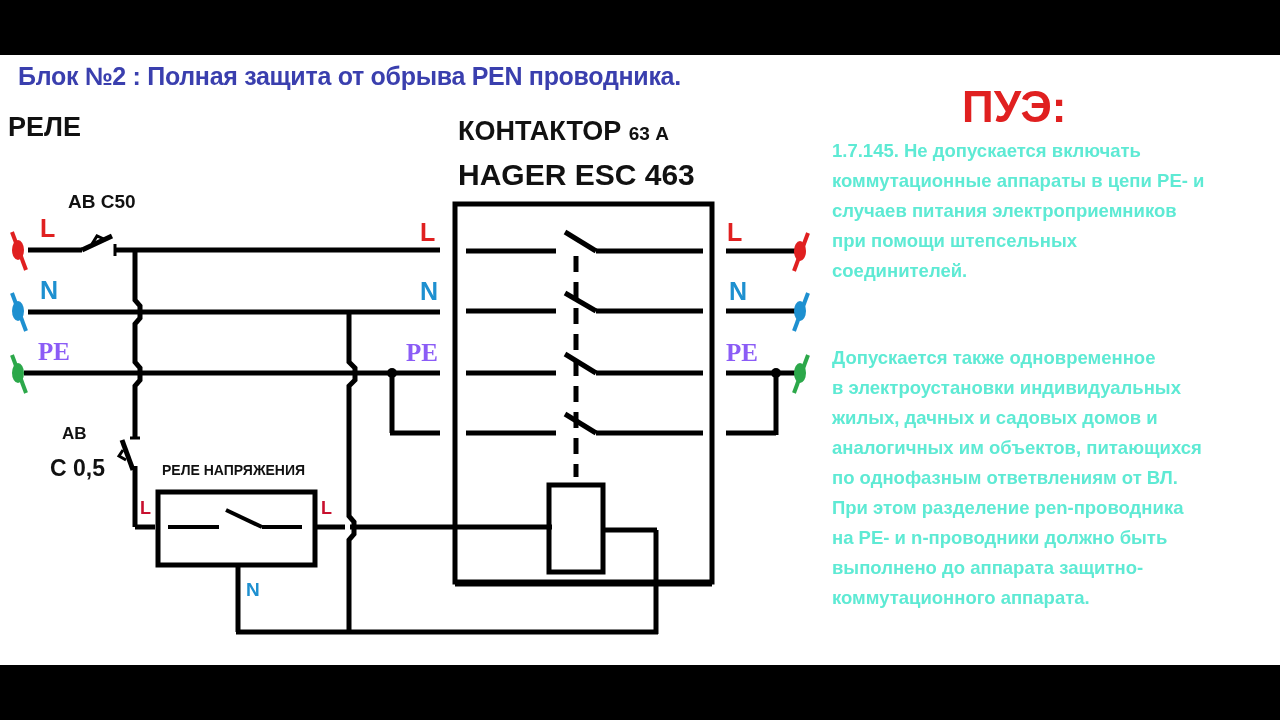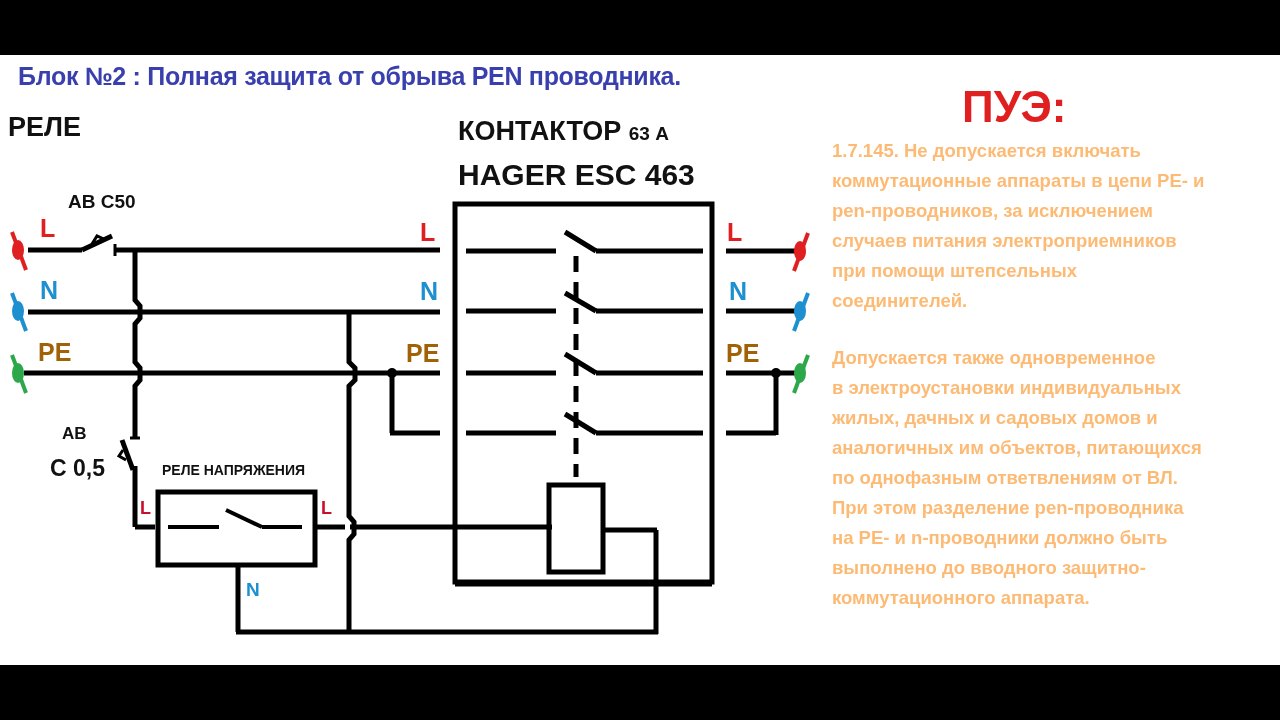--- a/index.html
+++ b/index.html
@@ -3,24 +3,24 @@
 <meta charset="utf-8">
 <style>
   html, body { margin: 0; padding: 0; background: #000; }
   body { width: 1280px; height: 720px; position: relative; overflow: hidden; font-family: "Liberation Sans", "DejaVu Sans", sans-serif; }
   .canvas { position: absolute; left: 0; top: 55px; width: 1280px; height: 610px; background: #fff; }
   .title { position: absolute; left: 18px; top: 62px; font-size: 25px; font-weight: bold; color: #3a3fae; letter-spacing: -0.3px; }
   .lbl { position: absolute; font-weight: bold; color: #111; white-space: nowrap; }
   .wire-lbl { position: absolute; font-weight: bold; font-size: 25px; }
   .red { color: #e02020; }
   .blue { color: #1e90d0; }
-  .green { color: #a16207; }
+  .green { color: #8b5cf6; font-family: Liberation Serif, serif; }
   .dred { color: #c8102e; }
   .pue-head { position: absolute; left: 962px; top: 82px; font-size: 44px; font-weight: bold; color: #e02020; }
-  .pue-text { position: absolute; left: 832px; font-size: 18.5px; font-weight: bold; color: #fdba74; line-height: 30px; }
+  .pue-text { position: absolute; left: 832px; font-size: 18.5px; font-weight: bold; color: #5eead4; line-height: 30px; }
   svg { position: absolute; left: 0; top: 0; }
 </style>
 </head>
 <body>
 
 <div class="canvas"></div>
 
 <div class="title">Блок №2 : Полная защита от обрыва PEN проводника.</div>
 
 <div class="lbl" style="left:8px;top:112px;font-size:27px;">РЕЛЕ</div>
@@ -142,28 +142,27 @@
         <ellipse cx="800" cy="373" rx="6" ry="10" fill="#2ca84a"></ellipse>
         <line x1="808" y1="355" x2="794" y2="393" stroke="#2ca84a" stroke-width="4"></line>
       </g>
   </g>
 </svg>
 
 <div class="pue-head">ПУЭ:</div>
 <div class="pue-text" style="top:136px;">
   <div>1.7.145. Не допускается включать</div>
   <div>коммутационные аппараты в цепи PE- и</div>
-  <div>pen-проводников, за исключением</div>
   <div>случаев питания электроприемников</div>
   <div>при помощи штепсельных</div>
   <div>соединителей.</div>
 </div>
 <div class="pue-text" style="top:343px;">
   <div>Допускается также одновременное</div>
   <div>в электроустановки индивидуальных</div>
   <div>жилых, дачных и садовых домов и</div>
   <div>аналогичных им объектов, питающихся</div>
   <div>по однофазным ответвлениям от ВЛ.</div>
   <div>При этом разделение pen-проводника</div>
   <div>на PE- и n-проводники должно быть</div>
-  <div>выполнено до вводного защитно-</div>
+  <div>выполнено до аппарата защитно-</div>
   <div>коммутационного аппарата.</div>
 </div>
 
 </body></html>

